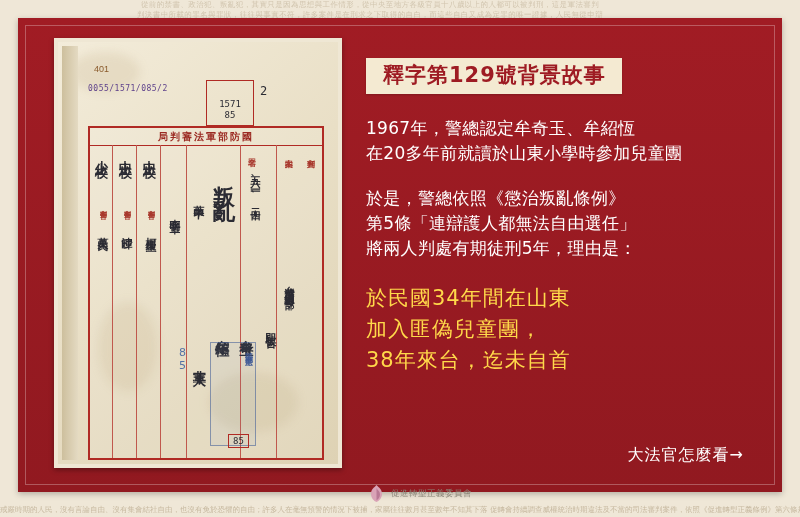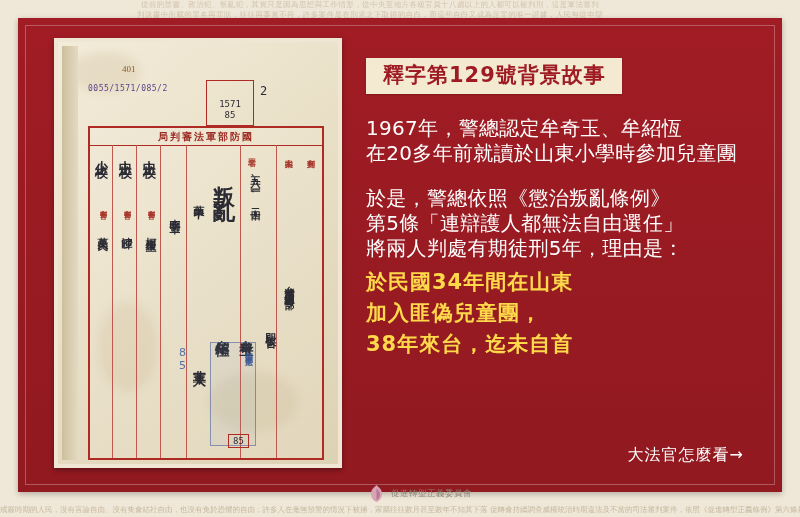--- a/index.html
+++ b/index.html
@@ -143,22 +143,21 @@
     letter-spacing: 0.5px;
     font-family: "DejaVu Sans Mono", "Liberation Mono", monospace;
     padding-left: 12px;
   }
   .doc-top-num {
     position: absolute;
     left: 36px;
     top: 22px;
     font-size: 9px;
     color: #8a5a2b;
-    font-family: Liberation Serif, serif;
-    margin-left: 28px;
+    font-family: Liberation Sans, sans-serif;
   }
   .doc-box-num {
     position: absolute;
     left: 148px;
     top: 38px;
     width: 46px;
     height: 26px;
     border: 1.5px solid #b02a24;
     color: #2b2b33;
     font-size: 9px;
@@ -225,33 +224,33 @@
     font-weight: bold;
     font-size: 21px;
     letter-spacing: 1px;
     padding: 7px 16px 8px 17px;
     line-height: 1;
     font-family: "DejaVu Sans", "Liberation Sans", sans-serif;
     box-shadow: 0 1px 2px rgba(0,0,0,0.2);
   }
   .para {
     color: #ffffff;
-    font-size: 20px;
+    font-size: 17px;
     line-height: 25px;
     letter-spacing: 0.3px;
     margin-top: 22px;
   }
   .para .ln { display: block; white-space: nowrap; }
   .para2 { margin-top: 20px; }
   .verdict {
-    margin-top: 6px;
+    margin-top: 22px;
     color: #ffd94a;
     font-size: 21px;
     line-height: 31px;
-    font-weight: bold;
+    font-weight: normal;
     letter-spacing: 1px;
   }
   .verdict .ln { display: block; white-space: nowrap; }
 
   
   .footer-logo {
     position: absolute;
     left: 368px;
     bottom: 14px;
     display: flex;

